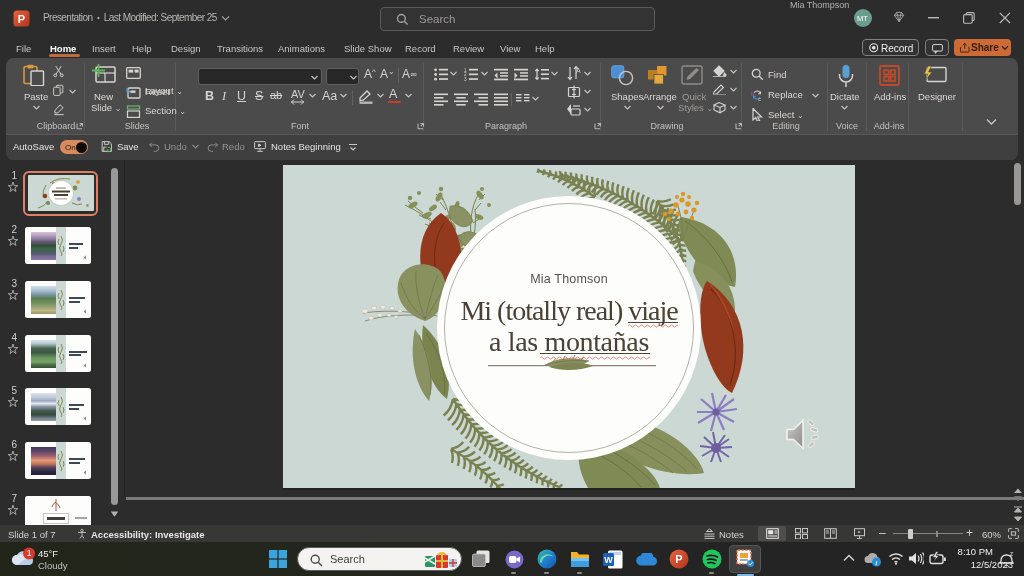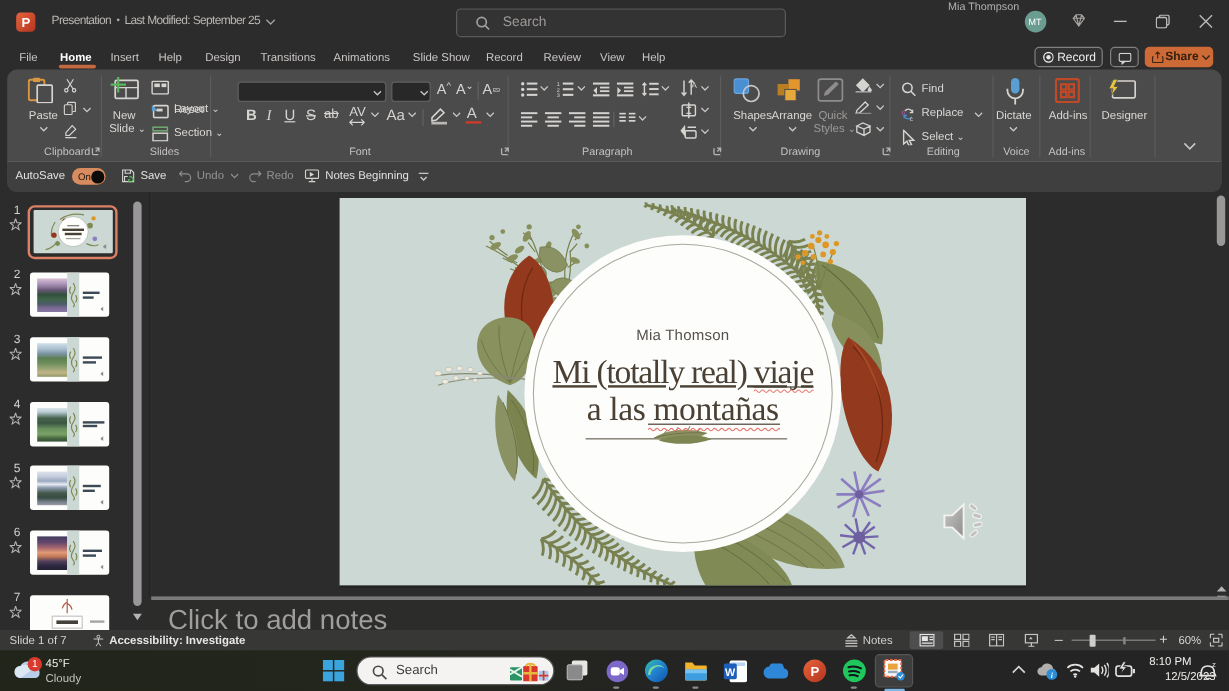--- a/index.html
+++ b/index.html
@@ -759,21 +759,21 @@
 
   <rect x="205" y="200.2" width="168" height="1" fill="#6b6659"></rect>
   <g>
    <path d="M262 200 C272 193 290 191 306 196 C296 203 276 205 262 200 Z" fill="#8d9162"></path>
    <path d="M262 200 C275 196 292 195 306 196 M270 197 l3 -4 M280 195 l2 -4 M290 194 l2 -4 M298 195 l3 -3" stroke="#6e7346" stroke-width="0.8" fill="none"></path>
    <path d="M266 202 C278 206 296 206 310 201 C300 196 278 197 266 202 Z" fill="#7d8552"></path>
   </g>
  </svg>
  <div class="txt" style="left:0;top:106.5px;width:572px;text-align:center;font-size:12.5px;letter-spacing:0.2px;color:#56514b;">Mia Thomson</div>
  <div class="txt" style="left:0;top:129.5px;width:572px;text-align:center;font-family:'Liberation Serif',serif;font-size:28px;line-height:31px;color:#4a4134;">
-   <div style="letter-spacing:-1px;text-decoration:underline;">Mi (totally real) viaje</div>
+   <div style="letter-spacing:-1px;">Mi (totally real) viaje</div>
    <div style="letter-spacing:-0.35px;">a las montañas</div>
  </div>
  <div class="abs" style="left:345px;top:157.1px;width:50px;height:1.2px;background:#4a4134;"></div>
  <div class="abs" style="left:257px;top:188.3px;width:110px;height:1.2px;background:#4a4134;"></div>
  <svg class="abs" style="left:345px;top:159.3px" width="50" height="4" viewBox="0 0 50 4">
         <path d="M0 2 q1.5 -2 3 0 t3 0 t3 0 t3 0 t3 0 t3 0 t3 0 t3 0 t3 0 t3 0 t3 0 t3 0 t3 0 t3 0 t3 0 t3 0 t2 0" stroke="#e87a72" stroke-width="0.9" fill="none"></path>
       </svg>
  <svg class="abs" style="left:257px;top:190.5px" width="110" height="4" viewBox="0 0 110 4">
         <path d="M0 2 q1.5 -2 3 0 t3 0 t3 0 t3 0 t3 0 t3 0 t3 0 t3 0 t3 0 t3 0 t3 0 t3 0 t3 0 t3 0 t3 0 t3 0 t3 0 t3 0 t3 0 t3 0 t3 0 t3 0 t3 0 t3 0 t3 0 t3 0 t3 0 t3 0 t3 0 t3 0 t3 0 t3 0 t3 0 t3 0 t3 0 t3 0 t2 0" stroke="#e87a72" stroke-width="0.9" fill="none"></path>
       </svg>
@@ -793,23 +793,20 @@
 </div>
   <div class="abs" style="left:124px;top:160px;width:1px;height:337px;background:#262525;"></div>
   <div class="abs" style="left:1014px;top:163px;width:7px;height:42px;background:#9a9896;border-radius:3.5px;"></div>
   <svg class="abs" style="left:1013px;top:488px" width="10" height="34" viewBox="0 0 10 34" fill="#b5b3b1">
     <path d="M5 0.5 L9 5 H1 z"></path>
     <path d="M5 13 L9 8.5 H1 z"></path>
     <path d="M1 19 h8 M5 20 l3.5 4 h-7 z M5 33 L8.5 29 h-7 z" stroke="#b5b3b1" stroke-width="1"></path>
   </svg>
   <div class="abs" style="left:283px;top:488px;width:572px;height:1.5px;background:#232322;"></div>
   <div id="splitter"></div>
-  <div id="notes">
-      <div class="txt" style="left:14px;top:3px;font-size:23px;color:#a09e9c;">Click to add notes</div>
-    </div>
   <div id="statusbar">
     <div class="txt" style="left:8px;top:3.5px;font-size:9.5px;color:#d5d3d1;">Slide 1 of 7</div>
     <svg class="abs" style="left:76px;top:2.5px" width="12" height="12" viewBox="0 0 24 24" fill="none" stroke="#d5d3d1" stroke-width="1.6">
       <circle cx="12" cy="5" r="2.4"></circle>
         <path d="M4 9 h16 M12 9 v6 M12 15 l-4 6 M12 15 l4 6"></path>
     </svg>
     <div class="txt" style="left:91px;top:3.5px;font-size:9.5px;font-weight:bold;color:#e8e6e4;">Accessibility: Investigate</div>
     <svg class="abs" style="left:703px;top:2.5px" width="13" height="12" viewBox="0 0 13 12" fill="none" stroke="#c9c7c5" stroke-width="1">
       <path d="M3.5 3.5 L6.5 1 l3 2.5 z"></path>
         <path d="M1.5 6 h10 M1.5 8.2 h10 M1.5 10.4 h10"></path>

